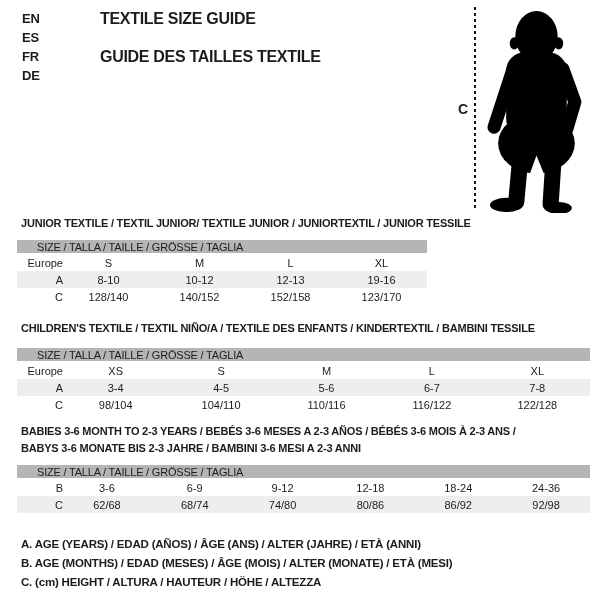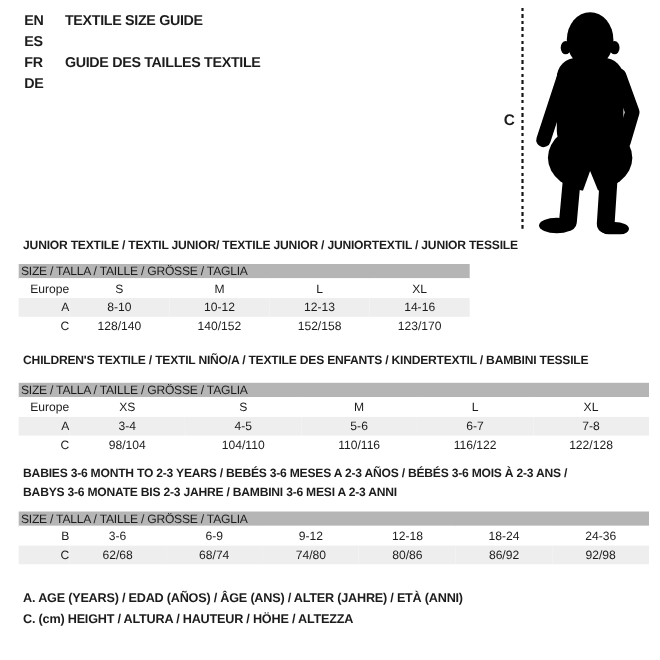--- a/index.html
+++ b/index.html
@@ -8,23 +8,23 @@
     font-family: "Liberation Sans", sans-serif;
     background: #ffffff;
     color: var(--text, #1c1c1c);
     position: relative;
     overflow: hidden;
   }
   .canvas { position: absolute; inset: 0; width: 600px; height: 600px; }
 
   
   .lang-list { position: absolute; left: 22px; top: 9px; }
-  .lang-row { display: flex; height: 19px; align-items: center; }
+  .lang-row { display: flex; height: 19px; align-items: center; gap: 41px; }
   .lang-code { width: 37px; font-weight: bold; font-size: 13px; letter-spacing: -0.2px; }
-  .lang-label { font-weight: bold; font-size: 13px; letter-spacing: -0.3px; white-space: nowrap; }
+  .lang-label { font-weight: bold; font-size: 16px; letter-spacing: -0.3px; white-space: nowrap; }
 
   
   .height-line {
     position: absolute; left: 474px; top: 7px; width: 2px; height: 201px;
     background: repeating-linear-gradient(to bottom, #161616 0px, #161616 3px, transparent 3px, transparent 6px);
   }
   .height-marker {
     position: absolute; left: 455px; top: 101px; width: 16px;
     font-weight: bold; font-size: 14px; text-align: center;
   }
@@ -34,21 +34,21 @@
   .tbl-title {
     position: absolute; left: 21px; font-weight: bold; font-size: 11px;
     letter-spacing: -0.2px; white-space: nowrap;
   }
   .size-table { position: absolute; left: 17px; border-collapse: collapse; table-layout: fixed; }
   .size-table.w-junior { width: 410px; }
   .size-table.w-full { width: 573px; }
   .size-table td { font-size: 11px; text-align: center; padding: 0; vertical-align: middle; }
   .size-table .bar td {
     background: var(--header-bar, #b5b5b5); height: 14px; text-align: left;
-    padding-left: 2px; border-bottom: 2px solid #ffffff; font-weight: normal;
+    padding-left: 20px; border-bottom: 2px solid #ffffff; font-weight: normal;
     letter-spacing: -0.2px; white-space: nowrap;
   }
   .size-table tbody tr { height: 17px; }
   .size-table tbody tr:nth-child(even) { background: var(--zebra-row, #eeeeee); }
   .size-table td.lbl { text-align: right; padding-left: 5px; }
   col.c-lbl { width: 46px; }
 
   
   .legend { position: absolute; left: 21px; top: 538px; }
   .legend-line { font-weight: bold; font-size: 11.5px; height: 19px; letter-spacing: -0.2px; white-space: nowrap; }
@@ -123,21 +123,21 @@
         <td>S</td>
         <td>M</td>
         <td>L</td>
         <td>XL</td>
       </tr>
       <tr>
         <td class="lbl">A</td>
         <td>8-10</td>
         <td>10-12</td>
         <td>12-13</td>
-        <td>14-16</td>
+        <td>19-16</td>
       </tr>
       <tr>
         <td class="lbl">C</td>
         <td>128/140</td>
         <td>140/152</td>
         <td>152/158</td>
         <td>123/170</td>
       </tr>
     </tbody>
   </table>
@@ -219,16 +219,17 @@
         <td>74/80</td>
         <td>80/86</td>
         <td>86/92</td>
         <td>92/98</td>
       </tr>
     </tbody>
   </table>
 
   <div class="legend">
     <div class="legend-line">A. AGE (YEARS) / EDAD (AÑOS) / ÂGE (ANS) / ALTER (JAHRE) / ETÀ (ANNI)</div>
+    <div class="legend-line">B. AGE (MONTHS) / EDAD (MESES) / ÂGE (MOIS) / ALTER (MONATE) / ETÀ (MESI)</div>
     <div class="legend-line">C. (cm) HEIGHT / ALTURA / HAUTEUR / HÖHE / ALTEZZA</div>
   </div>
 
 </div>
 
 </body></html>

